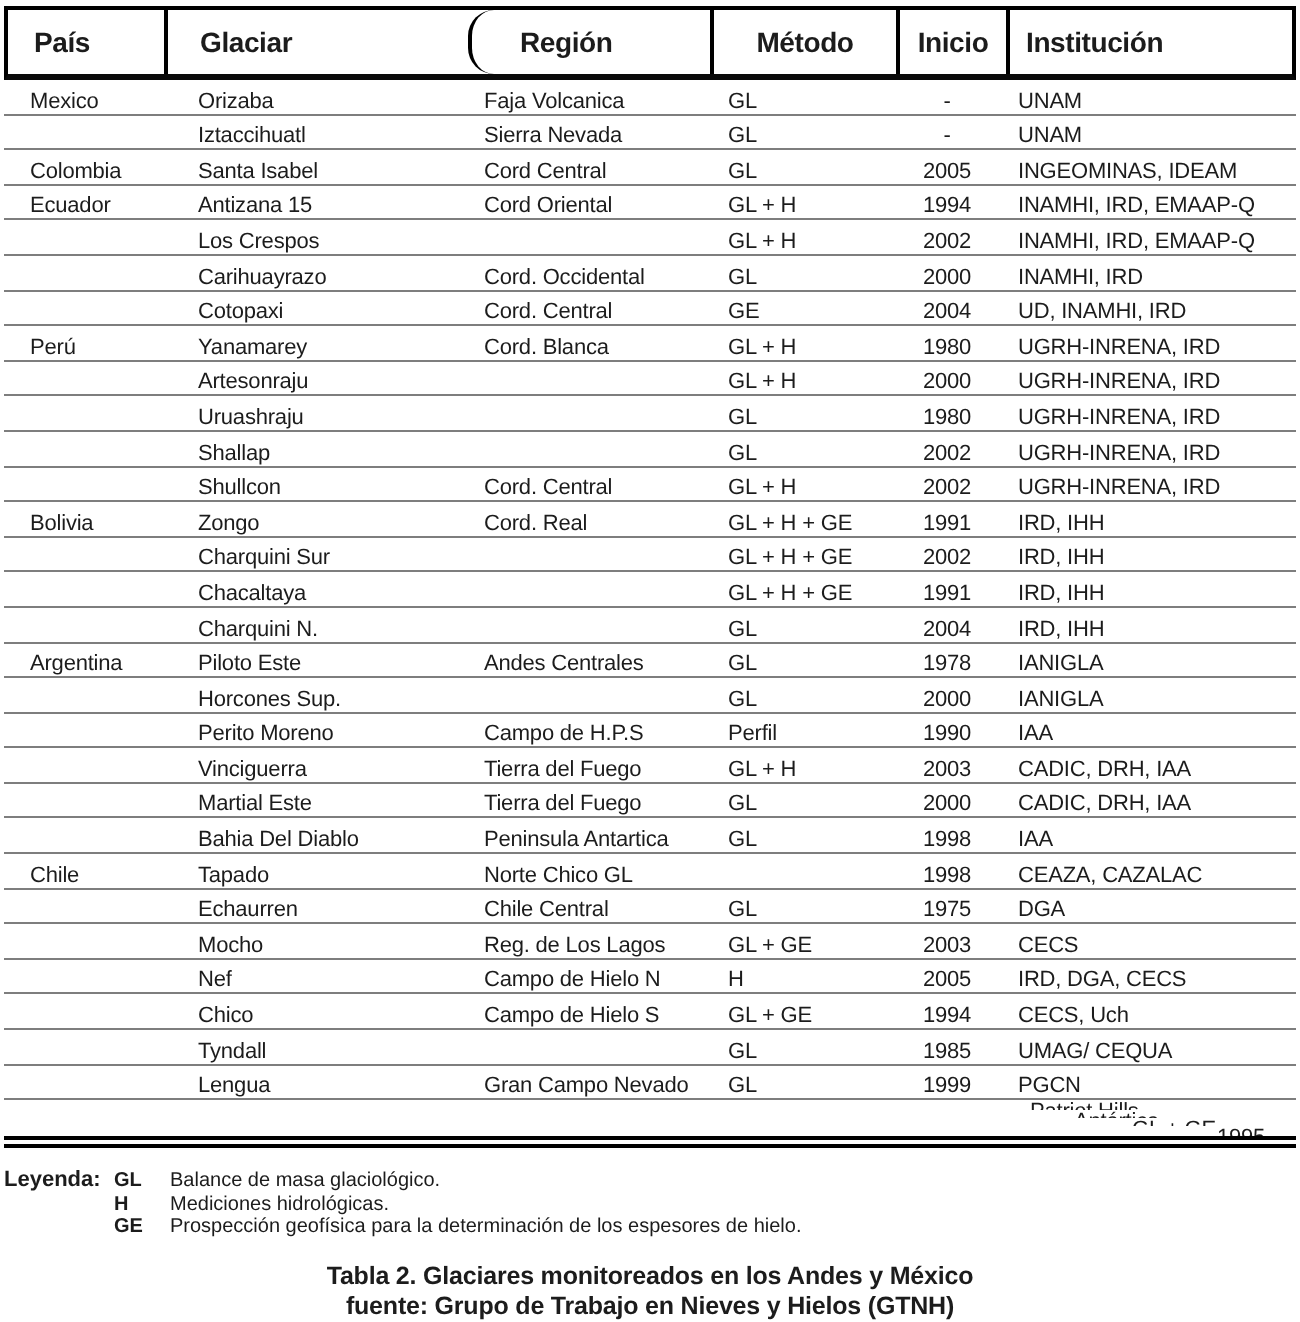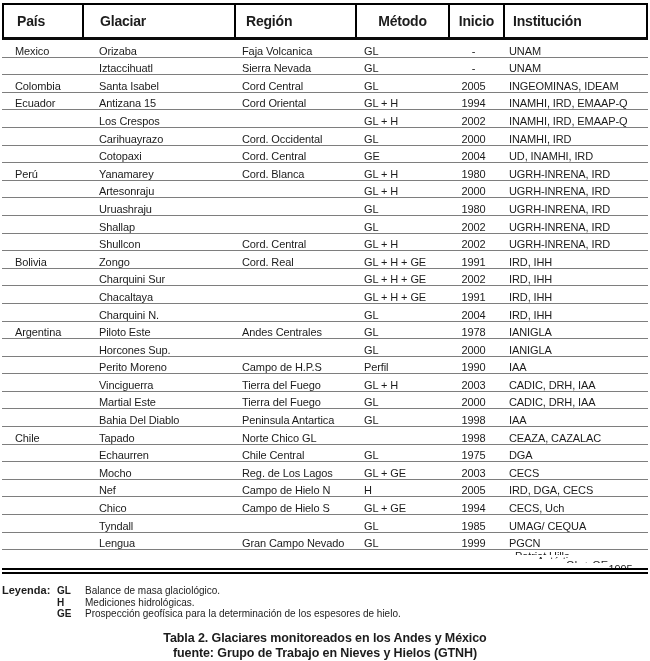--- a/index.html
+++ b/index.html
@@ -49,21 +49,21 @@
   .row:last-child { border-bottom:none;flex-direction:column; }
   .c { overflow:hidden; white-space:nowrap; }
   .c1 { width:78px;  padding-left:13px; }
   .c2 { width:152px; padding-left:19px; }
   .c3 { width:121px; padding-left:10px; }
   .c4 { width:93px; padding-left:11px; }
   .c5 { width:55px;  padding-left:0; text-align:center; }
   .c6 { flex:1;      padding-left:8px; }
   .th.c1 { }
   .th.c2 { padding-left:16px; }
-  .th.c3 { padding-left:10px; }
+  .th.c3 { padding-left:24px;border-radius:13px; }
   .th.c4 { justify-content:center; padding-left:0; }
   .th.c5 { justify-content:center; padding-left:0; }
   .th.c6 { padding-left:8px; }
 
   .legend {
     position:absolute;
     left:2px; top:585px;
     font-size:10px;
     line-height:11.5px;
   }

